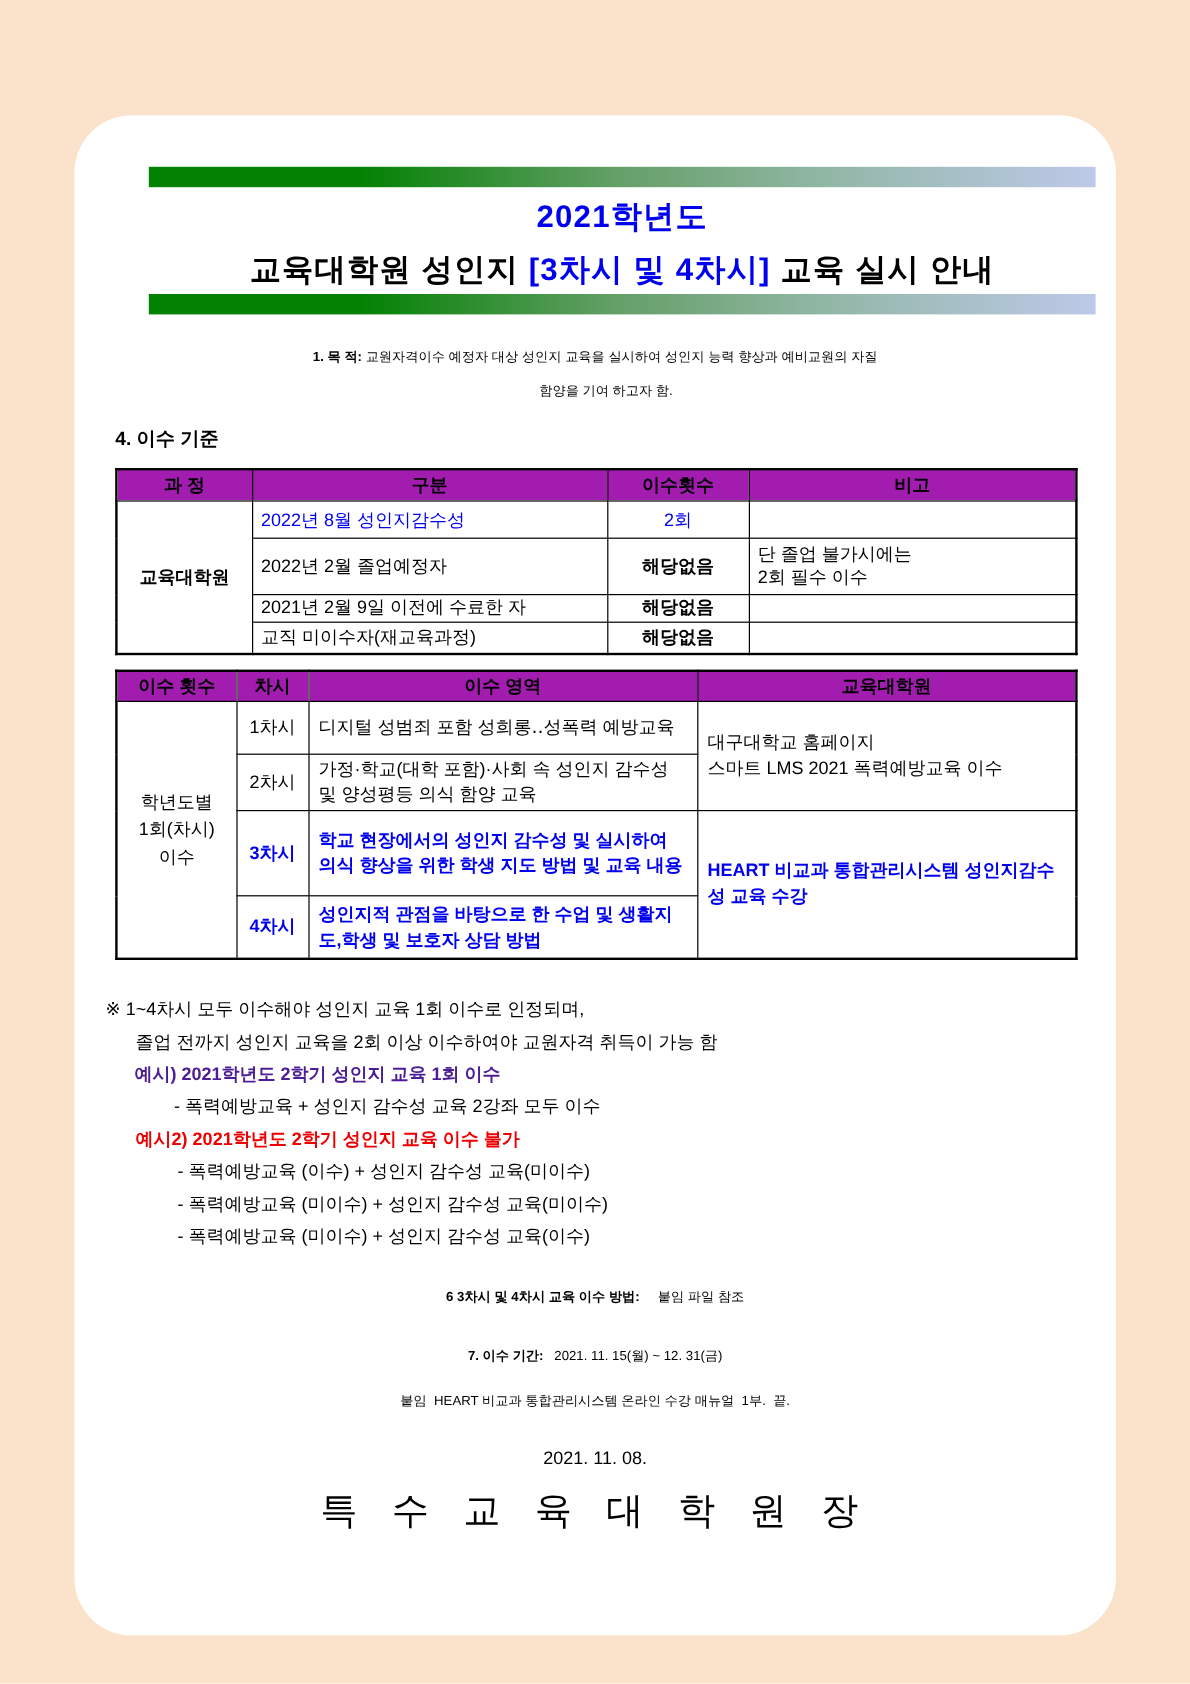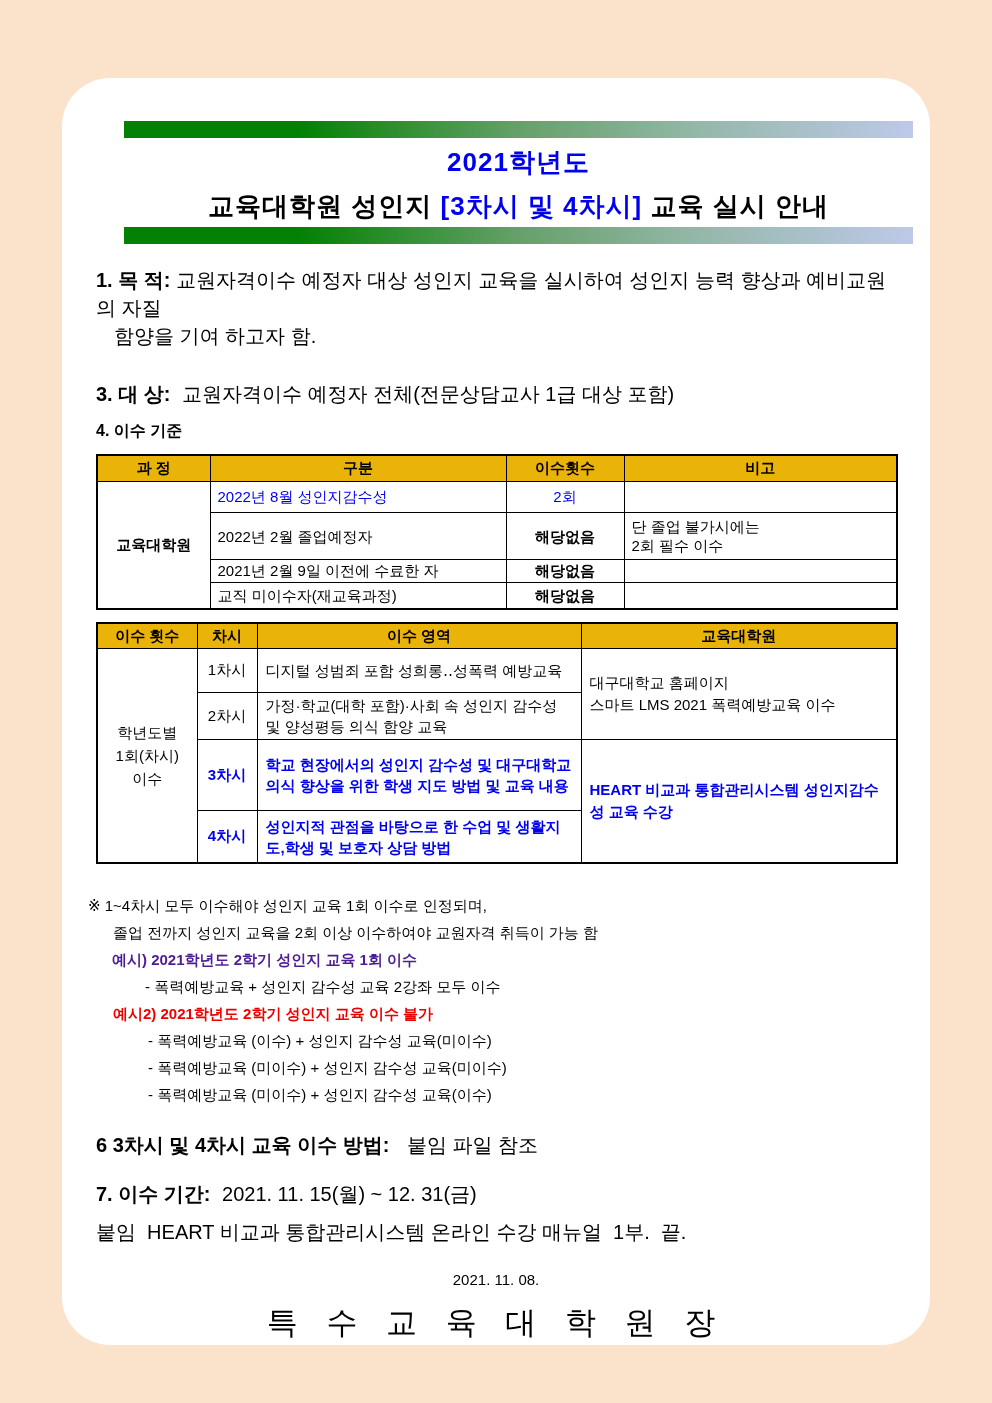--- a/index.html
+++ b/index.html
@@ -5,21 +5,21 @@
   html, body { margin: 0; padding: 0; }
   body {
     width: 992px; height: 1403px;
     background: #FBE3CB;
     position: relative;
     font-family: "Liberation Sans", "DejaVu Sans", sans-serif;
     color: #000;
   }
   .sheet {
     position: absolute;
-    left: 62px; top: 78px;
+    left: 62px; top: 96px;
     width: 868px; height: 1267px;
     box-sizing: border-box;
     background: #FFFFFF;
     border-radius: 48px;
     padding: 0 34px;
   }
   
   .head { margin-top: 43px; margin-left: 28px; width: 789px; text-align: center; }
   .band {
     height: 17px; width: 789px;
@@ -31,41 +31,41 @@
     color: #0000EE; letter-spacing: 1px;
   }
   .main-title {
     margin-top: 14px;
     font-size: 26px; line-height: 30px; font-weight: bold;
     color: #000; letter-spacing: 1px;
   }
   .main-title .hl { color: #0000EE; }
   .band2 { margin-top: 6px; }
   
-  .item { margin: 0; font-size: 20px; line-height: 20px; }
+  .item { margin: 0; font-size: 11px; line-height: 20px; text-align: center; }
   .two-line { line-height: 28px; }
   .hang { padding-left: 18px; }
   .lbl { font-weight: bold; }
   .val { margin-left: 6px; }
   .val-wide { margin-left: 12px; }
   .sec-heading { margin: 0; font-size: 16px; line-height: 20px; font-weight: bold; }
   .mt-item1 { margin-top: 22px; }
   .mt-item2 { margin-top: 16px; }
   .mt-item3 { margin-top: 34px; }
   .mt-h4    { margin-top: 17px; }
   .mt-h5    { margin-top: 20px; }
   .mt-item6 { margin-top: 27px; }
   .mt-item7 { margin-top: 29px; }
   .mt-attach{ margin-top: 18px; }
   
   table { border-collapse: collapse; table-layout: fixed; width: 800px; font-size: 15px; }
   table.t1 { margin-top: 13px; border: 2px solid #000; }
   table.t2 { margin-top: 12px; border: 2px solid #000; }
   th, td { border: 1px solid #000; padding: 0; vertical-align: middle; overflow: hidden; }
-  th { background: #eab308; font-weight: bold; text-align: center; }
+  th { background: #a21caf; font-weight: bold; text-align: center; }
   .t1 th { height: 25px; }
   .t2 th { height: 24px; }
   td.center { text-align: center; }
   td.left { text-align: left; padding: 2px 7px; }
   .blue { color: #0000EE; }
   .bold { font-weight: bold; margin-left: 10px; }
   .preline { white-space: pre-line; }
   .prewrap { white-space: pre-wrap; }
   .t1 .r1 td { height: 26px; }
   .t1 .r2 td { height: 42px; line-height: 19px; }
@@ -109,24 +109,20 @@
   </div>
 
   <p class="item two-line mt-item1">
     <span class="lbl">1. 목 적:</span>
     <span>교원자격이수 예정자 대상 성인지 교육을 실시하여 성인지 능력 향상과 예비교원의 자질</span>
     <br>
     <span class="hang">함양을 기여 하고자 함.</span>
   </p>
 
 
-  <p class="item mt-item3">
-    <span class="lbl">3. 대 상:</span>
-    <span class="val">교원자격이수 예정자 전체(전문상담교사 1급 대상 포함)</span>
-  </p>
 
   <p class="sec-heading mt-h4">4. 이수 기준</p>
 
   <table class="t1">
     <colgroup>
         <col style="width:113px">
         <col style="width:296px">
         <col style="width:118px">
         <col style="width:273px">
       </colgroup>
@@ -185,21 +181,21 @@
       <td class="area">디지털 성범죄 포함 성희롱‥성폭력 예방교육</td>
       <td class="method preline" rowspan="2">대구대학교 홈페이지
 스마트 LMS 2021 폭력예방교육 이수</td>
     </tr>
     <tr class="r2">
       <td class="center">2차시</td>
       <td class="area">가정·학교(대학 포함)·사회 속 성인지 감수성 및 양성평등 의식 함양 교육</td>
     </tr>
     <tr class="r3">
       <td class="center blue bold">3차시</td>
-      <td class="area blue bold">학교 현장에서의 성인지 감수성 및 대구대학교 의식 향상을 위한 학생 지도 방법 및 교육 내용</td>
+      <td class="area blue bold">학교 현장에서의 성인지 감수성 및 실시하여 의식 향상을 위한 학생 지도 방법 및 교육 내용</td>
       <td class="method blue bold" rowspan="2">HEART 비교과 통합관리시스템 성인지감수성 교육 수강</td>
     </tr>
     <tr class="r4">
       <td class="center blue bold">4차시</td>
       <td class="area blue bold">성인지적 관점을 바탕으로 한 수업 및 생활지도,학생 및 보호자 상담 방법</td>
     </tr>
   </tbody>
     </table>
 
   <div class="notes">

